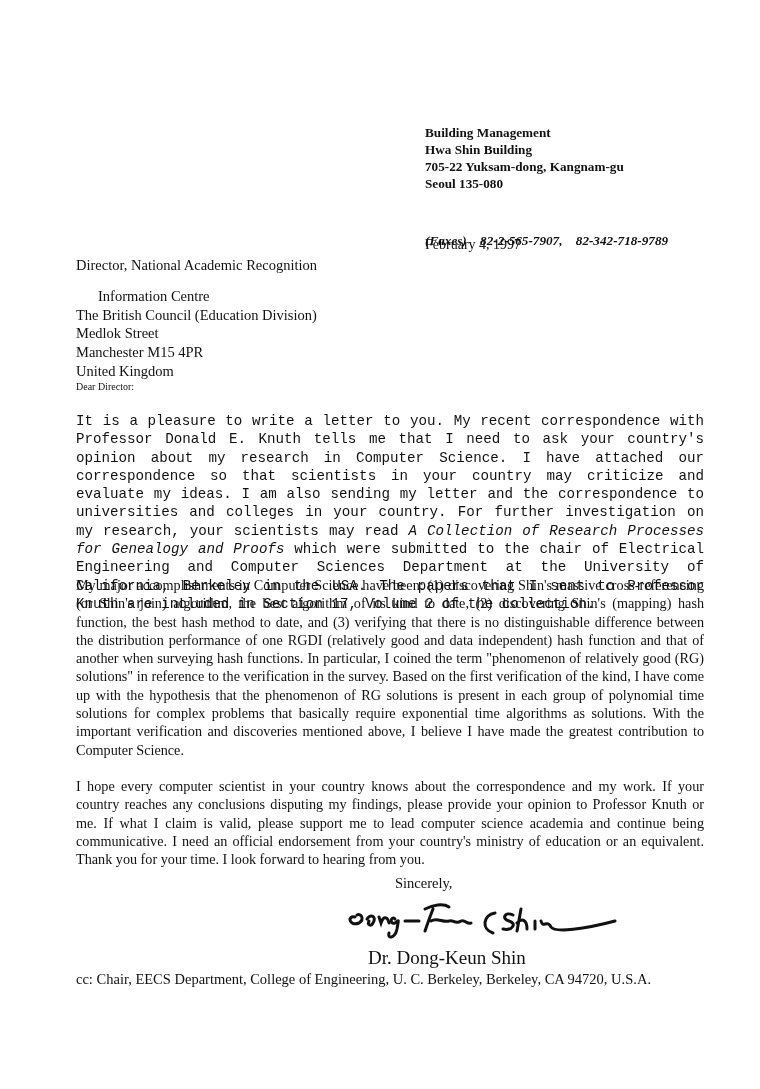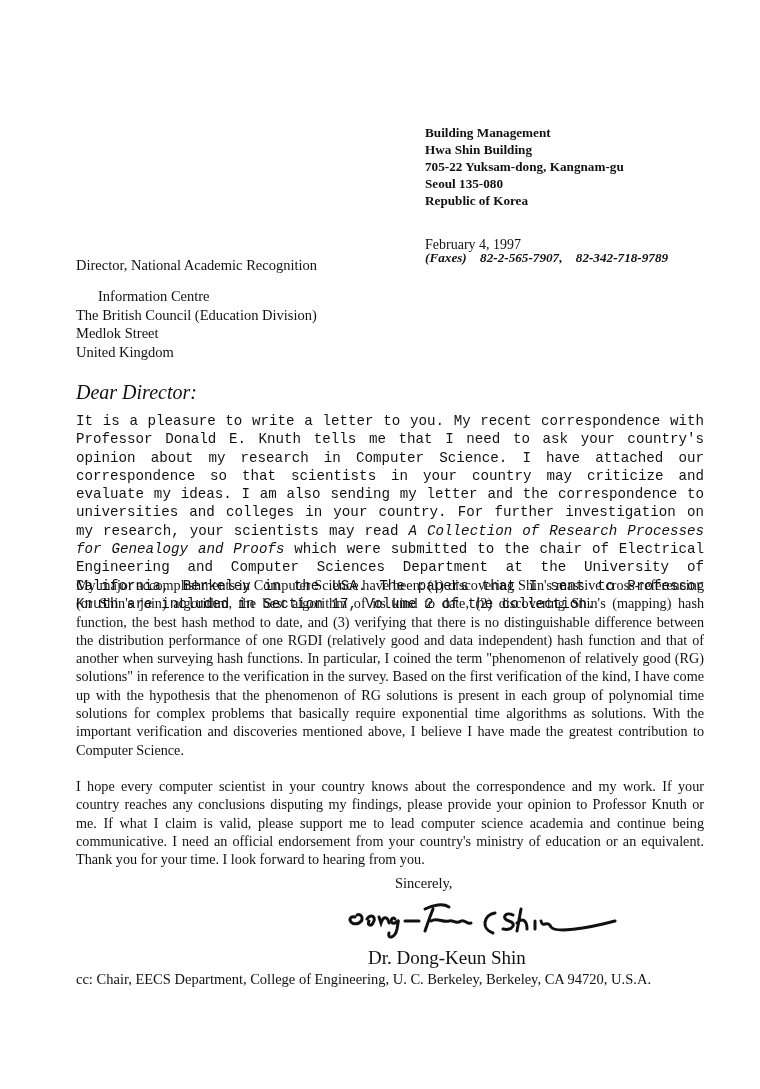--- a/index.html
+++ b/index.html
@@ -4,53 +4,53 @@
   <style>
     html, body { margin: 0; padding: 0; background: #ffffff; }
     body { width: 760px; height: 1089px; position: relative; overflow: hidden;
            font-family: "Liberation Serif", serif; color: #111111; }
     .sender { position: absolute; left: 425px; top: 124px; font-weight: bold; font-size: 13.2px; line-height: 17px; }
     .sender .fax { font-style: italic; margin-top: 40px; }
     .sender .fax span { margin-right: 10px; }
     .date { position: absolute; left: 425px; top: 236px; font-size: 14px; line-height: 18px; }
     .recipient { position: absolute; left: 76px; top: 256px; font-size: 14.5px; line-height: 18.8px; }
     .recipient .indent { padding-left: 22px; margin-top: 12px; }
-    .salutation { position: absolute; left: 76px; top: 381px; font-size: 20px; font-style: italic; }
+    .salutation { position: absolute; left: 76px; top: 381px; font-size: 10px; }
     .para { position: absolute; left: 76px; width: 628px; font-size: 14.2px; line-height: 18.3px; text-align: justify; }
     .p1 { top: 412px; font-family: Liberation Mono, monospace; }
     .p2 { top: 576px; }
     .p3 { top: 777px; }
     .closing { position: absolute; left: 395px; top: 875px; font-size: 14.5px; }
     .signature { position: absolute; left: 345px; top: 895px; width: 280px; height: 50px; }
     .signer { position: absolute; left: 368px; top: 947px; font-size: 19px; }
     .cc { position: absolute; left: 76px; top: 971px; font-size: 14.5px; }
   </style>
 </head>
 <body>
 
 <div class="sender">
   <div>Building Management</div>
   <div>Hwa Shin Building</div>
   <div>705-22 Yuksam-dong, Kangnam-gu</div>
   <div>Seoul 135-080</div>
-  <div>Republic of Korea</div>
   <div class="fax">
     <span>(Faxes)</span>
     <span>82-2-565-7907,</span>
     <span>82-342-718-9789</span>
   </div>
 </div>
 
 <div class="date">February 4, 1997</div>
 
 <div class="recipient">
   <div>Director, National Academic Recognition</div>
   <div class="indent">Information Centre</div>
   <div>The British Council (Education Division)</div>
   <div>Medlok Street</div>
+  <div>Manchester M15 4PR</div>
   <div>United Kingdom</div>
 </div>
 
 <div class="salutation">Dear Director:</div>
 
 <div class="para p1"><span>It is a pleasure to write a letter to you.   My recent correspondence with Professor Donald E. Knuth tells me that I need to ask your country's opinion about my research in Computer Science.  I have attached our correspondence so that scientists in your country may criticize and evaluate my ideas.  I am also sending my letter and the correspondence to universities and colleges in your country.  For further investigation on my research, your scientists may read </span><i>A Collection of Research Processes for Genealogy and Proofs</i><span> which were submitted to the chair of Electrical Engineering and Computer Sciences Department at the University of California, Berkeley in the USA.   The papers that I sent to Professor Knuth are included in Section 17, Volume 2 of the collection.</span></div>
 
 <div class="para p2">My major accomplishments in Computer Science have been: (1) discovering Shin's massive cross-referencing (or Shin's join) algorithm, the best algorithm of its kind to date, (2) discovering Shin's (mapping) hash function, the best hash method to date, and (3) verifying that there is no distinguishable difference between the distribution performance of one RGDI (relatively good and data independent) hash function and that of another when surveying hash functions.   In particular, I coined the term "phenomenon of relatively good (RG) solutions" in reference to the verification in the survey.   Based on the first verification of the kind, I have come up with the hypothesis that the phenomenon of RG solutions is present in each group of polynomial time solutions for complex problems that basically require exponential time algorithms as solutions.  With the important verification and discoveries mentioned above, I believe I have made the greatest contribution to Computer Science.</div>
 
 <div class="para p3">I hope every computer scientist in your country knows about the correspondence and my work.  If your country reaches any conclusions disputing my findings, please provide your opinion to Professor Knuth or me.  If what I claim is valid, please support me to lead computer science academia and continue being communicative.  I need an official endorsement from your country's ministry of education or an equivalent.   Thank you for your time.   I look forward to hearing from you.</div>

